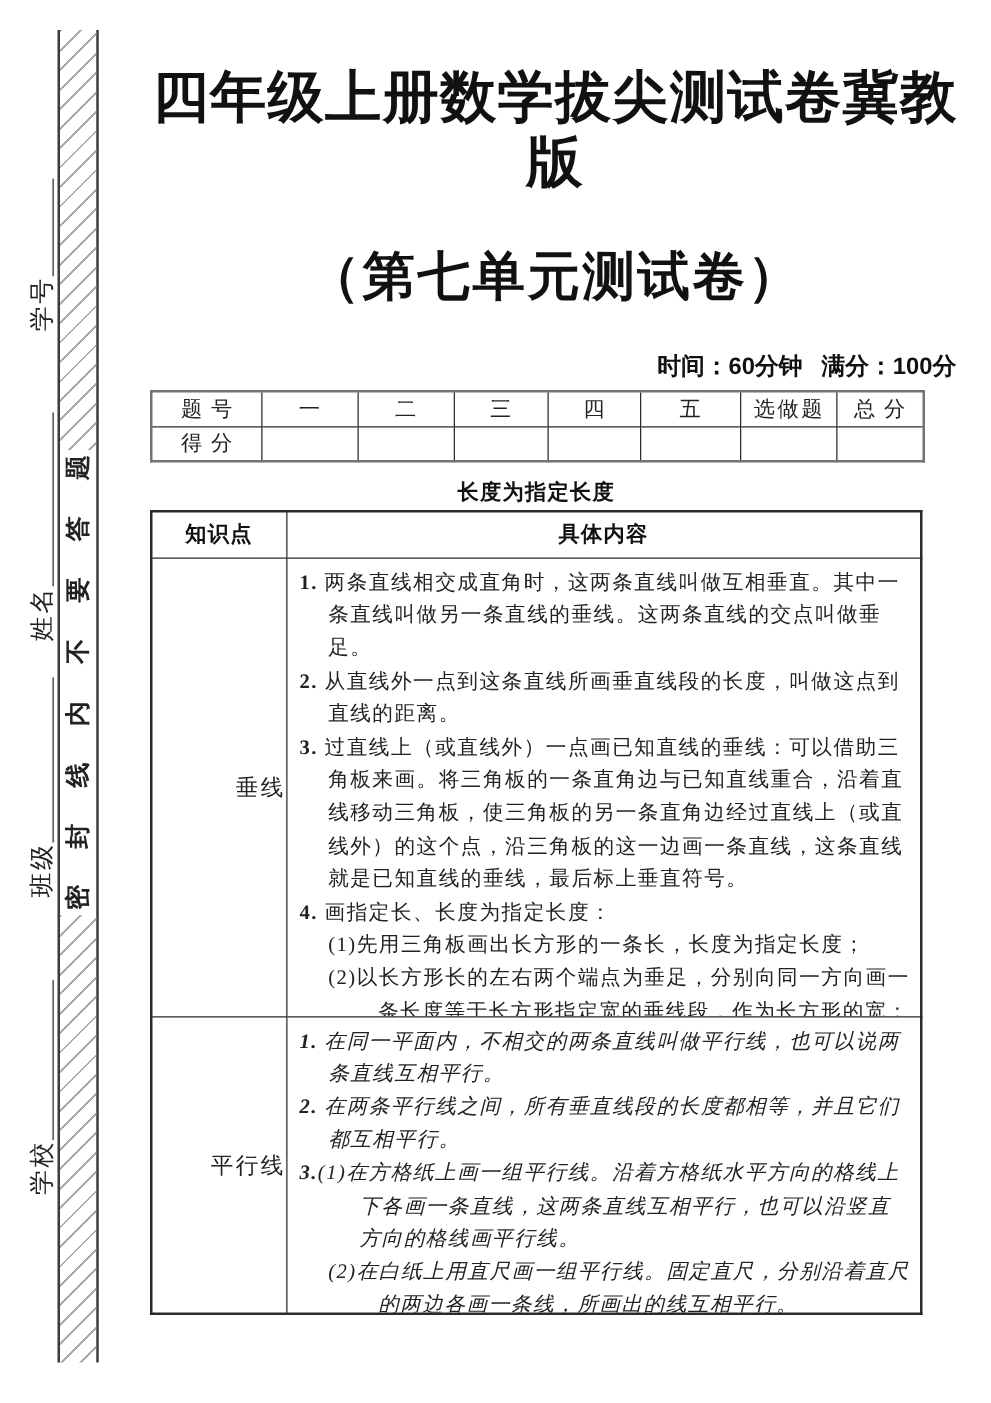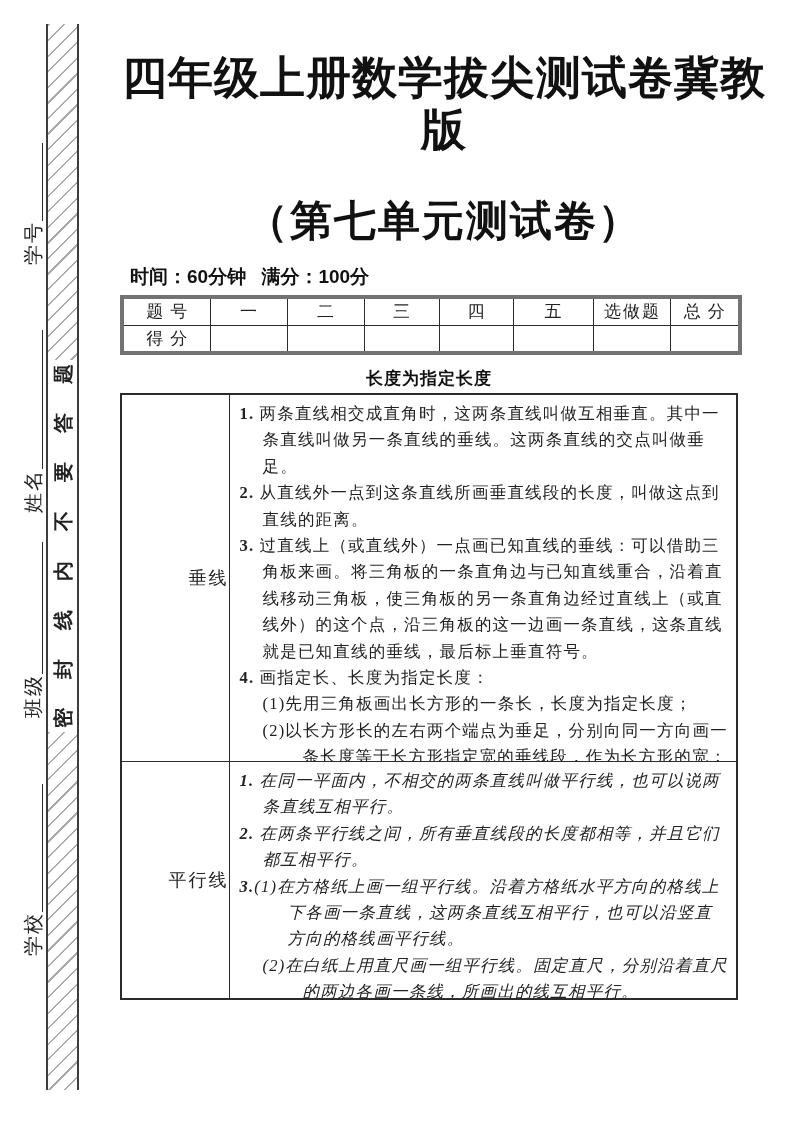--- a/index.html
+++ b/index.html
@@ -45,28 +45,28 @@
     margin-top:40px; text-align:center; font-size:45px; line-height:52px;
     font-weight:bold; letter-spacing:1px; color:#111;
     font-family:"Liberation Sans","DejaVu Sans",sans-serif;
   }
   .subtitle {
     margin-top:44px; text-align:center; font-size:42px; line-height:42px;
     font-weight:bold; letter-spacing:2px; color:#111;
     font-family:"Liberation Sans","DejaVu Sans",sans-serif;
   }
   .meta {
-    margin-top:23px; width:645px; font-size:19px; line-height:24px;
+    margin-top:40px; width:645px; text-align:right; font-size:19px; line-height:24px;
     font-weight:bold; color:#111; font-family:"Liberation Sans","DejaVu Sans",sans-serif;
   }
   .meta .meta-part { margin-left:10px; }
 
   
   table { border-collapse:collapse; table-layout:fixed; }
-  .score-table { width:618px; margin-top:6px; border:4px solid #737373; }
+  .score-table { width:618px; margin-top:6px; border:2px solid #737373; }
   .score-table td {
     border:1.4px solid #2b2b2b; height:28px; text-align:center; vertical-align:middle;
     font-size:17px; color:#222;
   }
   .score-table .hd { letter-spacing:7px; padding-left:7px; }
   .score-table .sp2 { letter-spacing:2px; padding-left:2px; }
 
   
   .k-caption {
     margin-top:13px; width:618px; text-align:center; font-size:17px; line-height:22px;
@@ -183,20 +183,24 @@
       </table>
 
     <div class="k-caption">长度为指定长度</div>
 
     <table class="k-table">
       <colgroup>
           <col class="col-topic">
           <col>
         </colgroup>
       <tbody>
+          <tr class="k-head">
+        <td>知识点</td>
+        <td>具体内容</td>
+      </tr>
 
       <tr class="row-chuixian">
         <td class="k-topic">垂线</td>
         <td class="k-body">
           <div class="k-content">
             <div class="k-item"><b>1.</b> <span>两条直线相交成直角时，这两条直线叫做互相垂直。其中一条直线叫做另一条直线的垂线。这两条直线的交点叫做垂足。</span></div>
             <div class="k-item"><b>2.</b> <span>从直线外一点到这条直线所画垂直线段的长度，叫做这点到直线的距离。</span></div>
             <div class="k-item"><b>3.</b> <span>过直线上（或直线外）一点画已知直线的垂线：可以借助三角板来画。将三角板的一条直角边与已知直线重合，沿着直线移动三角板，使三角板的另一条直角边经过直线上（或直线外）的这个点，沿三角板的这一边画一条直线，这条直线就是已知直线的垂线，最后标上垂直符号。</span></div>
             <div class="k-item"><b>4.</b> <span>画指定长、长度为指定长度：</span></div>
             <div class="k-sub"><span>(1)</span><span>先用三角板画出长方形的一条长，长度为指定长度；</span></div>

